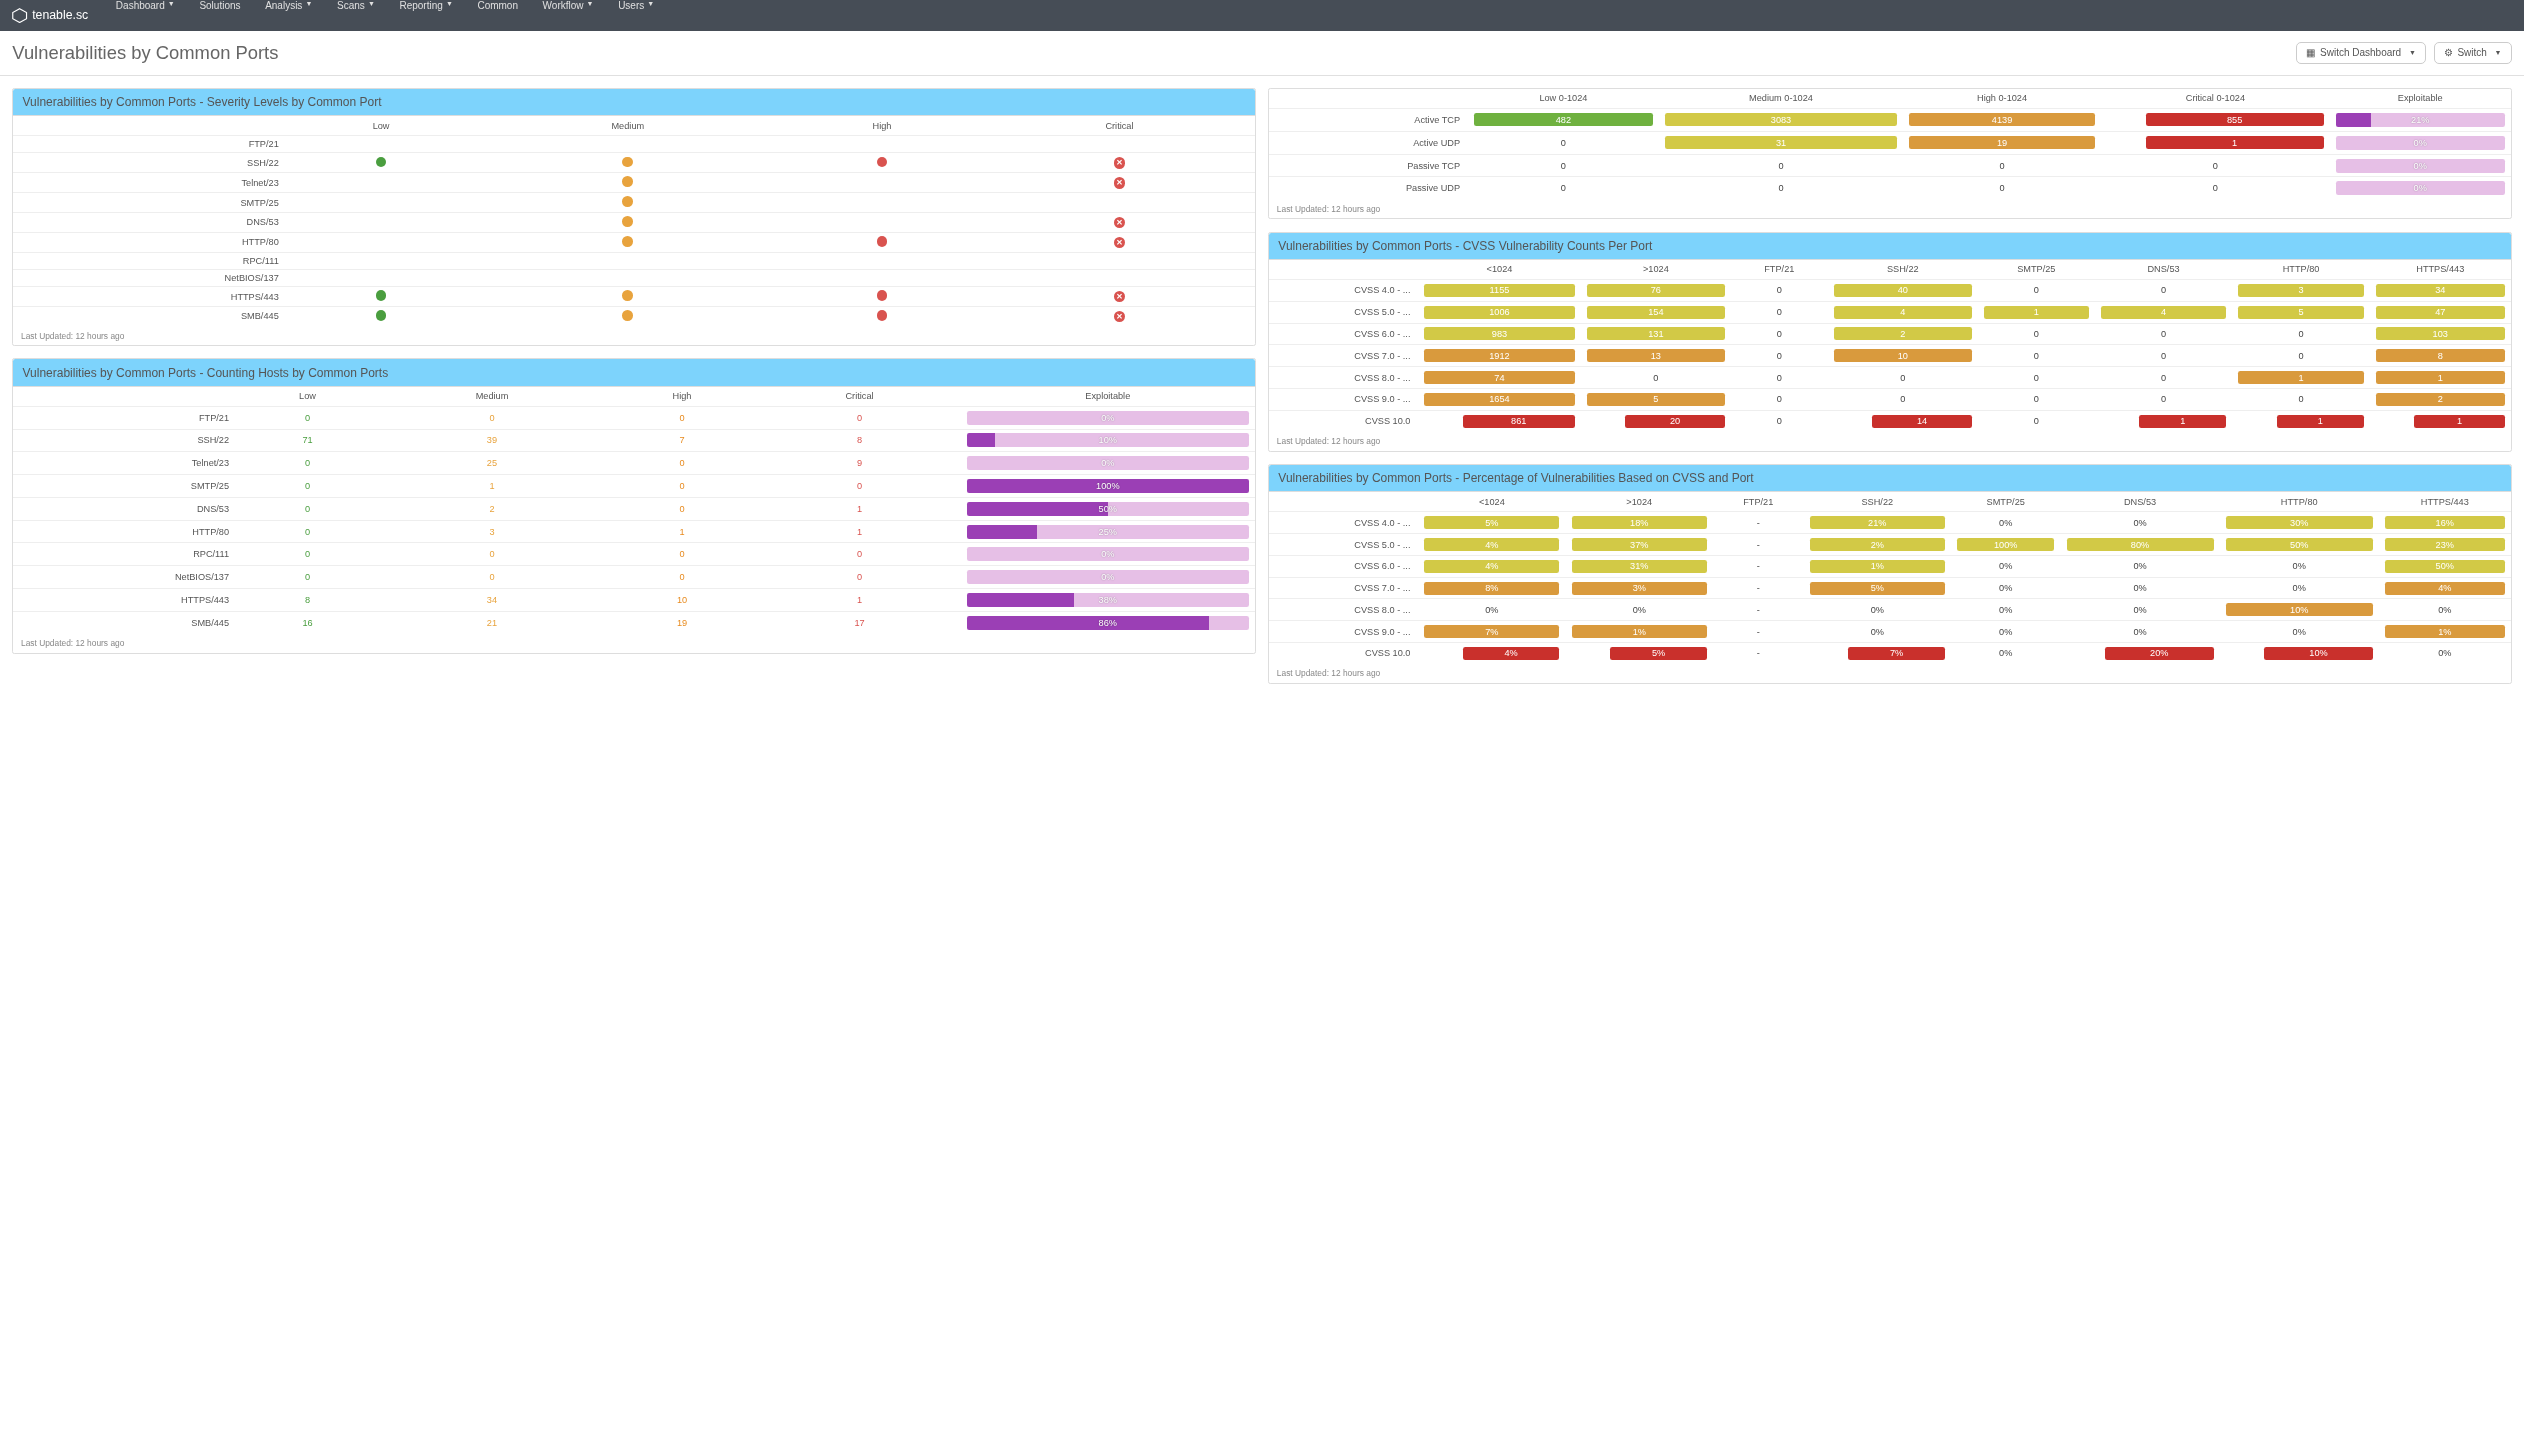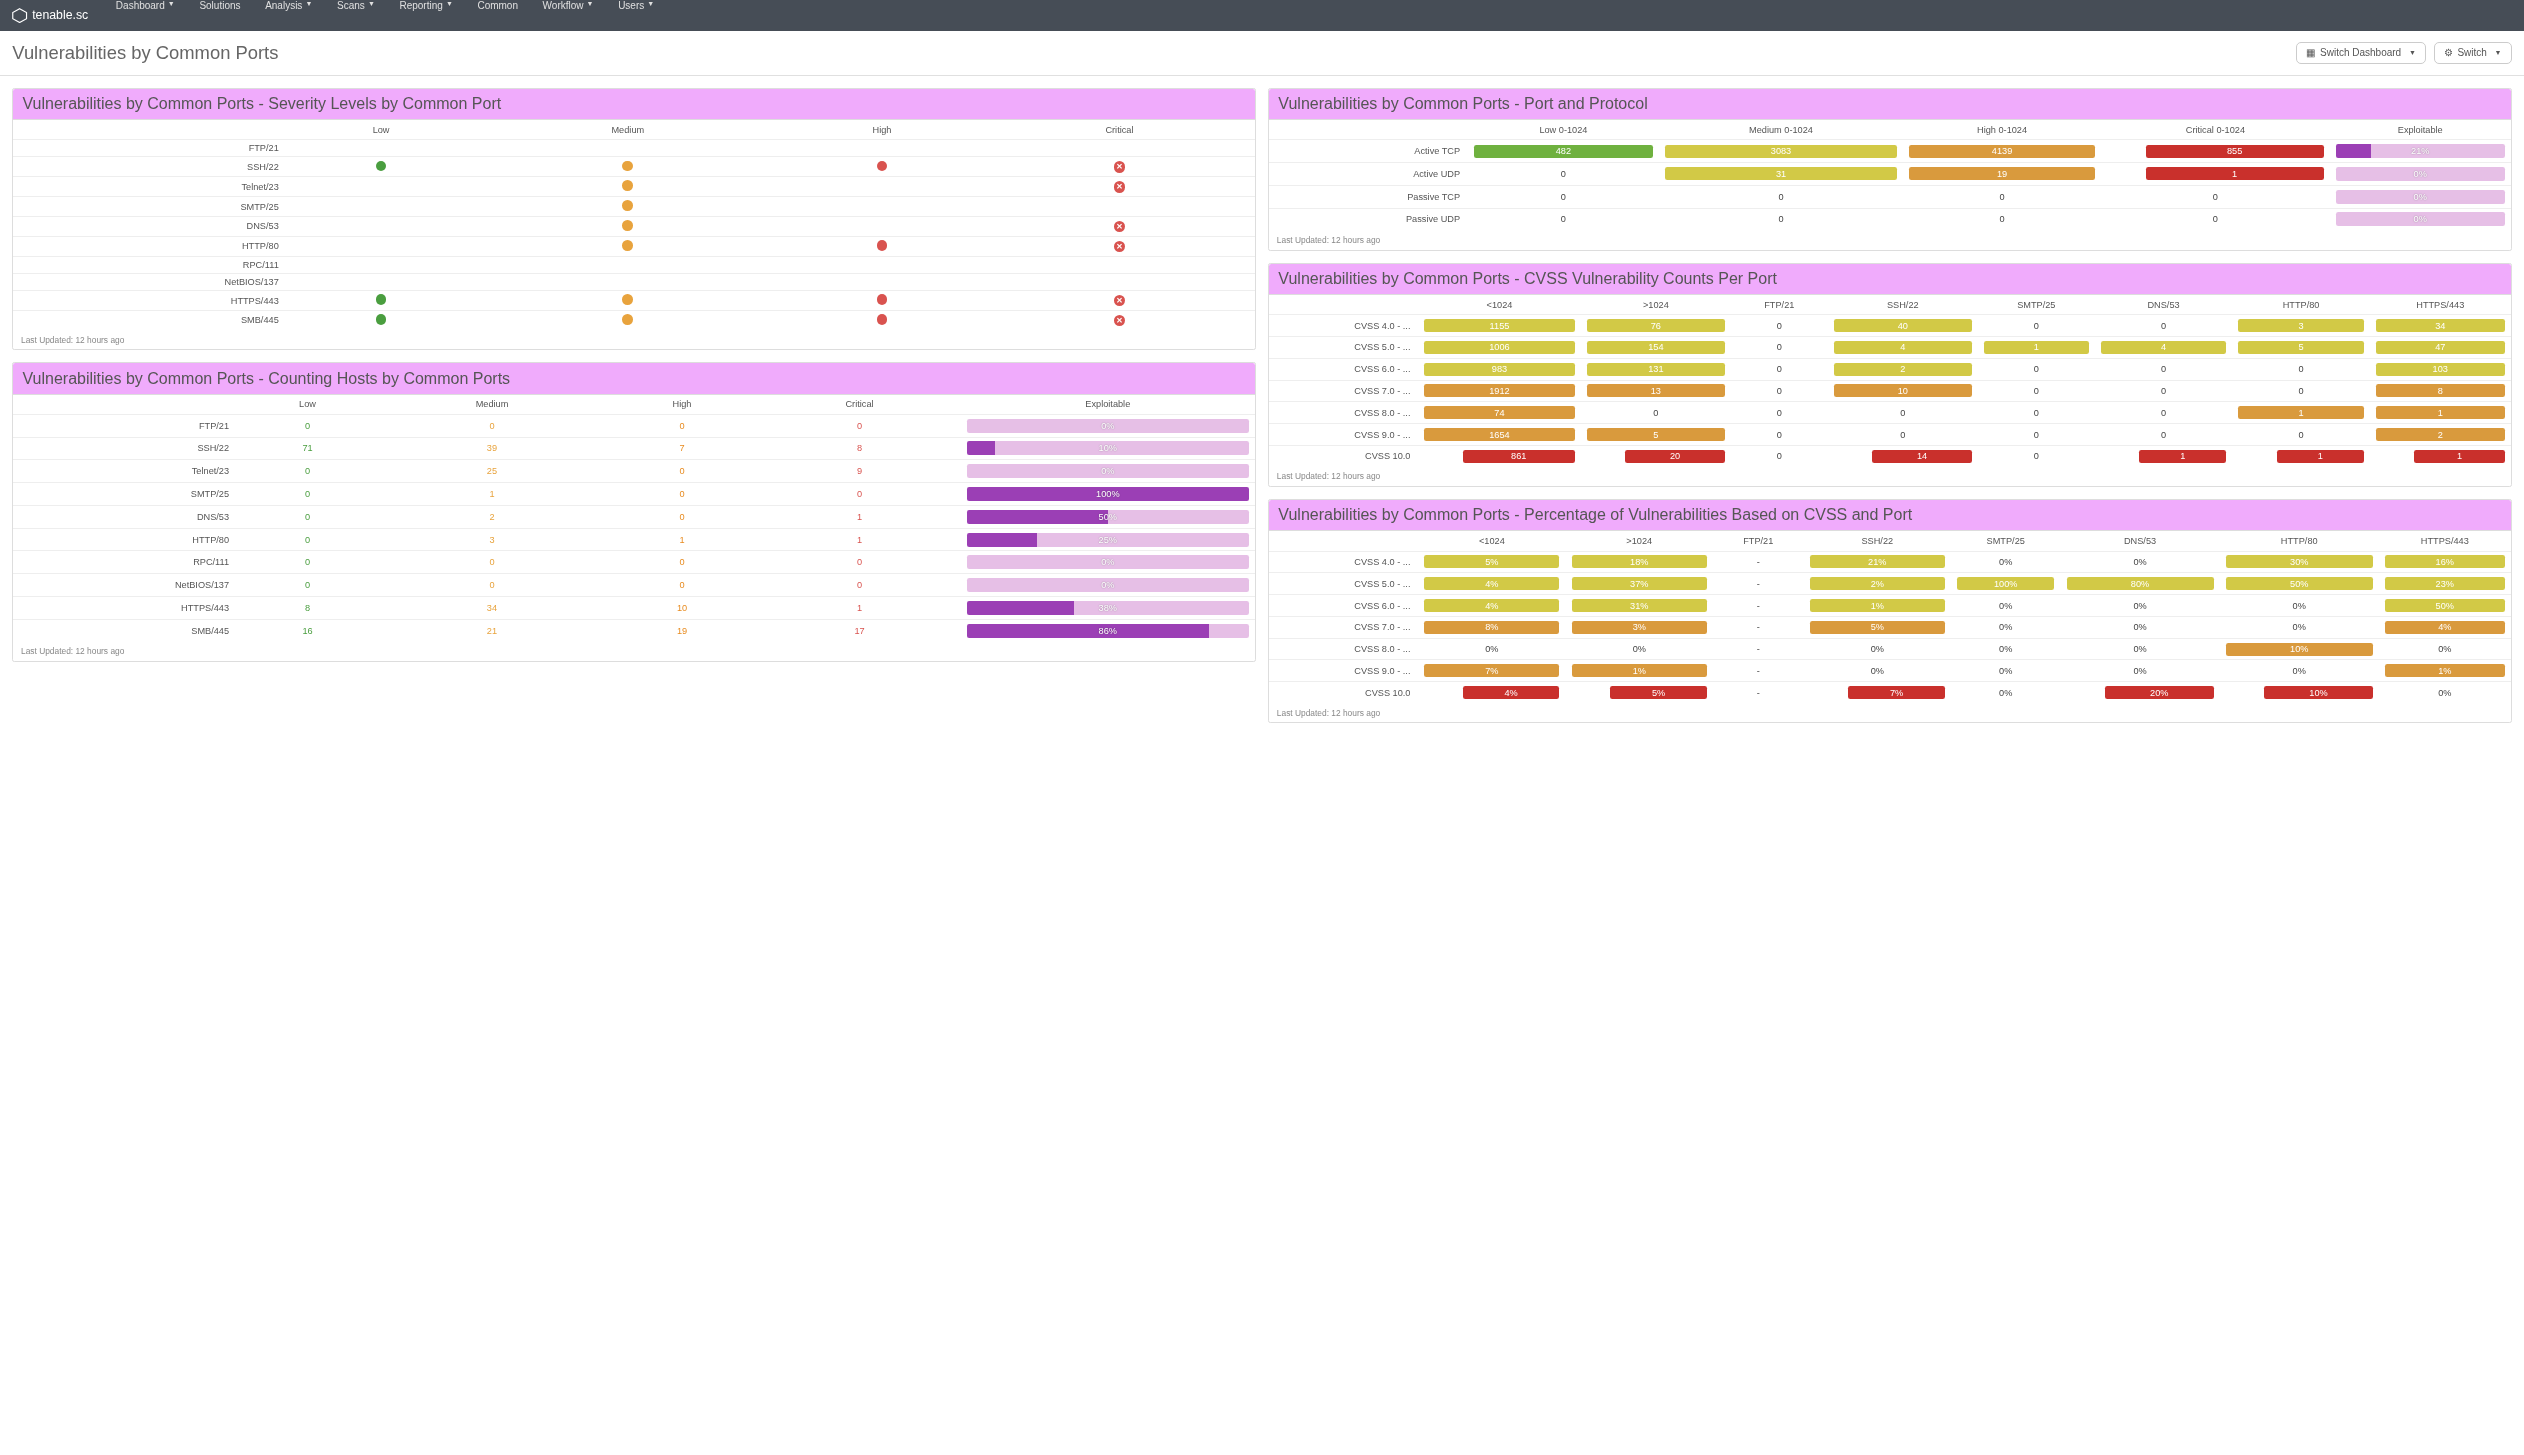--- a/index.html
+++ b/index.html
@@ -18,21 +18,21 @@
 .page-title { font-size: 18.4px; font-weight: 300; color: #666; }
 .header-buttons { display: flex; gap: 7.7px; }
 .btn { border: 0.8px solid #ccc; background: #fff; padding: 4.6px 9.2px; border-radius: 5px; cursor: pointer; display: flex; align-items: center; gap: 4.6px; color: #555; font-size: 10px; }
 
 
 .dashboard { display: flex; gap: 12.3px; padding: 12.3px; }
 .col { flex: 1; display: flex; flex-direction: column; gap: 12.3px; }
 
 
 .panel { border: 0.8px solid #ddd; border-radius: 2.3px; background: #fff; }
-.panel-header { background: #f0abfc; padding: 6.1px 9.2px; font-size: 16px; color: #555; border-bottom: 0.8px solid #ddd; border-radius: 2.3px 2.3px 0 0; }
+.panel-header { background: #7dd3fc; padding: 6.1px 9.2px; font-size: 12px; color: #555; border-bottom: 0.8px solid #ddd; border-radius: 2.3px 2.3px 0 0; }
 .panel-body { padding: 0; }
 .panel-footer { padding: 4.6px 7.7px; font-size: 8.4px; color: #888; }
 
 
 table { width: 100%; border-collapse: collapse; }
 th, td { padding: 3.1px 4.6px; text-align: center; border-bottom: 0.8px solid #eee; font-weight: normal; font-size: 9.2px; vertical-align: middle; }
 th { color: #555; padding: 4.6px; }
 td.rowlabel { text-align: right; color: #555; padding-right: 7.7px; }
 tbody tr:last-child td { border-bottom: none; }
 
@@ -367,21 +367,20 @@
             </tbody>
           </table>
         </div>
       <div class="panel-footer">Last Updated: 12 hours ago</div>
     </div>
 
   </div>
   <div class="col">
 
     <div class="panel">
-      <div class="panel-header">Vulnerabilities by Common Ports - Port and Protocol</div>
       <div class="panel-body">
           <table id="tbl3">
             <thead>
               <tr>
                 <th style="width:16%"></th>
                 <th>Low 0-1024</th>
                 <th>Medium 0-1024</th>
                 <th>High 0-1024</th>
                 <th>Critical 0-1024</th>
                 <th>Exploitable</th>

